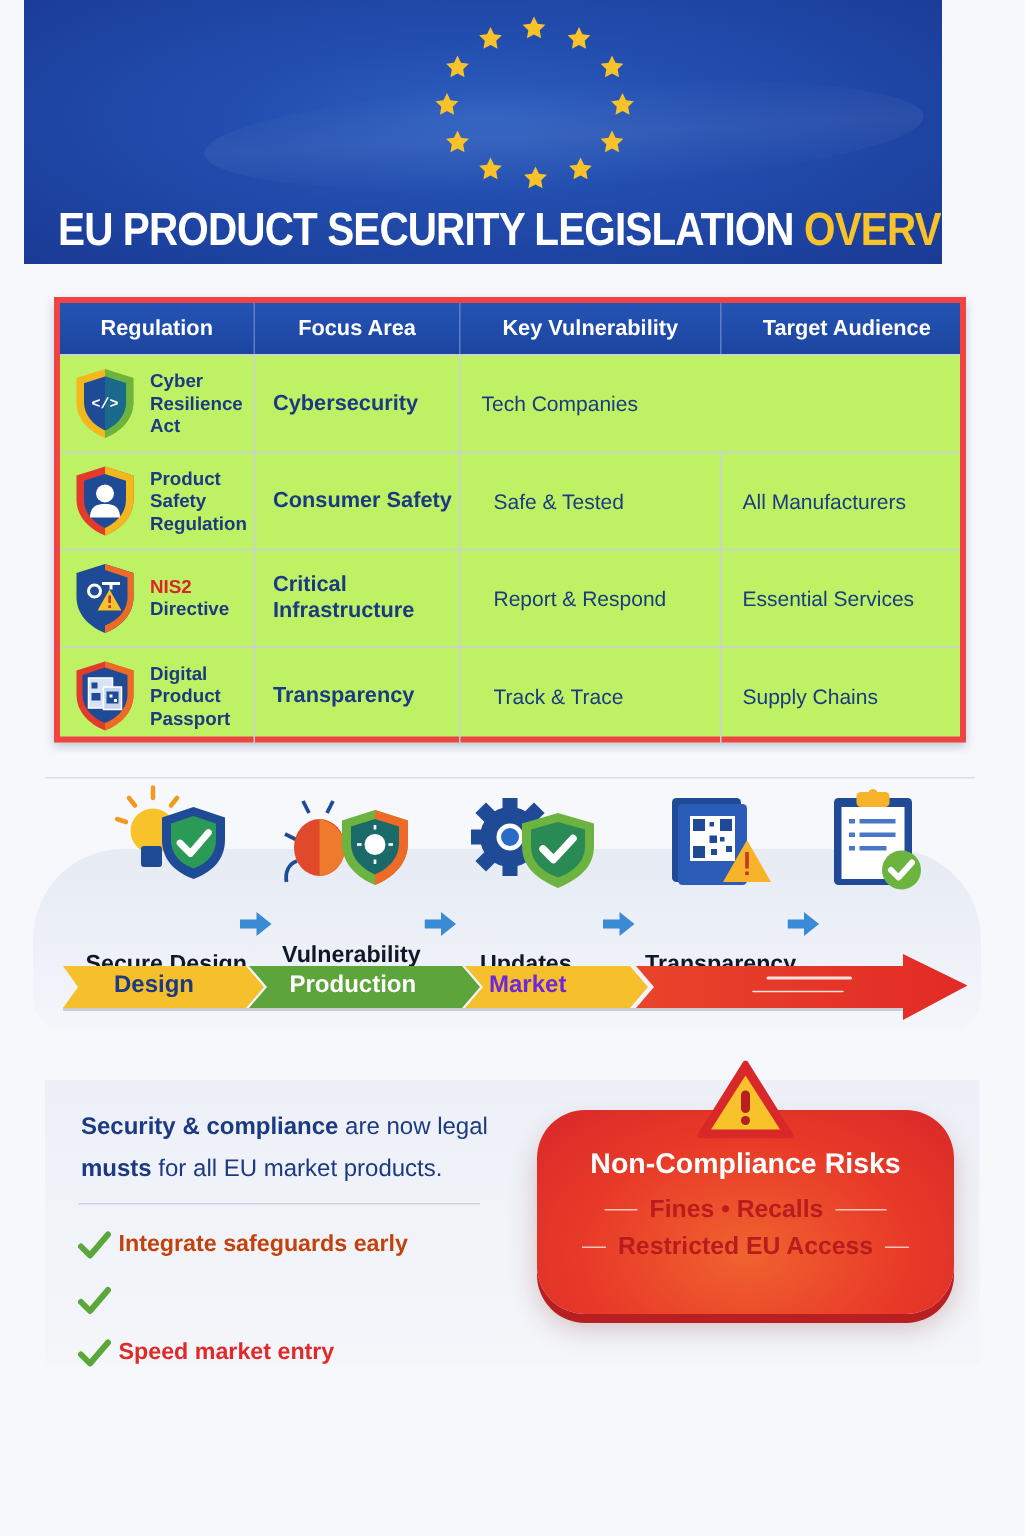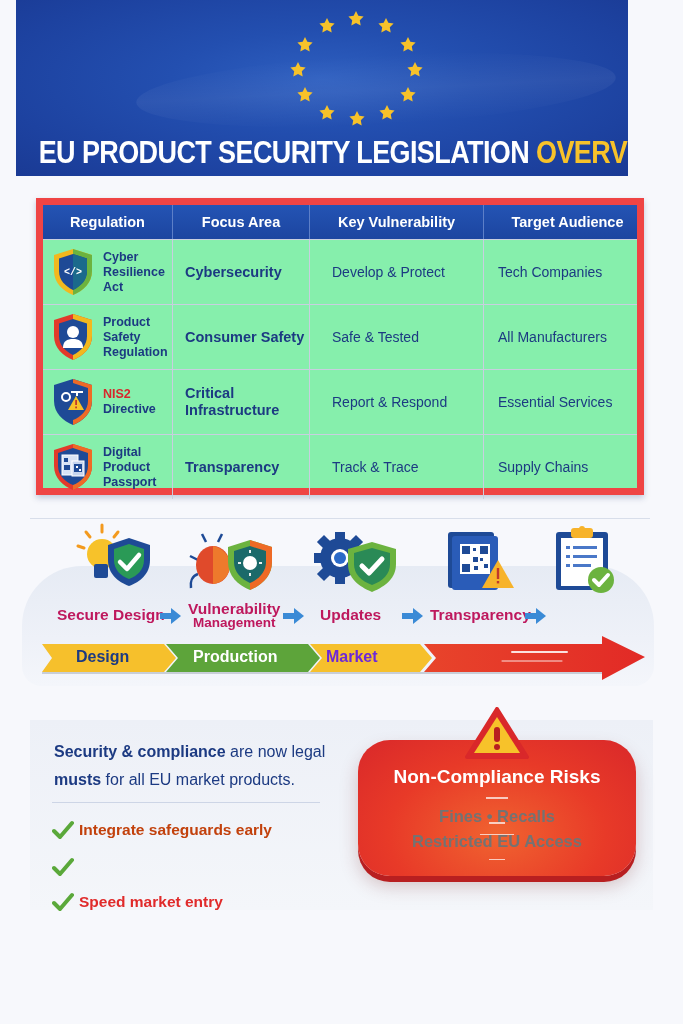--- a/index.html
+++ b/index.html
@@ -29,23 +29,23 @@
     font-family: "Liberation Sans", sans-serif; font-weight: bold;
     font-size: 27px; letter-spacing: -0.6px; color: #ffffff;
     transform: scaleY(1.15);
     white-space: nowrap;
   }
   .title .accent { color: #f7c22a; }
 
   
   .table-wrap {
     position: absolute; left: 36px; top: 198px; width: 608px; height: 297px;
-    background: #86efac;
+    background: #bef264;
     box-shadow: 0 3px 6px rgba(40,60,120,0.25);
-    border: 7px solid #ef4444;
+    border: 4px solid #ef4444;
   }
   .thead {
     display: grid; grid-template-columns: 130px 137px 174px 167px;
     height: 34px; background: linear-gradient(180deg, #2454b4 0%, #1c45a0 100%);
   }
   .th {
     color: #fff; font-weight: bold; font-size: 14.5px;
     display: flex; align-items: center; justify-content: center;
     border-right: 1px solid #5d7fc8;
   }
@@ -72,22 +72,22 @@
     position: absolute; left: 22px; top: 566px; width: 632px; height: 120px;
     background: linear-gradient(180deg, #e6ebf4 0%, #eef1f8 60%, #f4f6fb 100%);
     border-radius: 60px 60px 20px 20px;
   }
   .divider-top {
     position: absolute; left: 30px; top: 518px; width: 620px; height: 1px;
     background: #d8deea;
   }
   .step-icon { position: absolute; }
   .step-label {
-    position: absolute; font-weight: bold; font-size: 15.5px; color: #be185d;
-    white-space: nowrap; line-height: 15px;
+    position: absolute; font-weight: bold; font-size: 15.5px; color: #0f172a;
+    white-space: nowrap; line-height: 15px; margin-top: 28px;
   }
   .step-arrow { position: absolute; }
   .phase-bar { position: absolute; left: 42px; top: 636px; width: 603px; height: 50px; }
   .phase-label {
     position: absolute; font-weight: bold; font-size: 16px; top: 648px;
     white-space: nowrap;
   }
 
   
   .bottom-panel {
@@ -113,22 +113,22 @@
     background: radial-gradient(ellipse at 50% 70%, #f06330 0%, #e83a28 55%, #d9282a 100%);
     border-radius: 32px;
     box-shadow: 0 6px 0 #b81f20, 0 10px 18px rgba(120,40,40,0.25);
   }
   .risk-title {
     position: absolute; left: 358px; top: 766px; width: 278px; text-align: center;
     color: #fff; font-weight: bold; font-size: 19px;
   }
   .risk-line {
     position: absolute; left: 358px; width: 278px; text-align: right;
-    color: #737373; font-weight: bold; font-size: 16.5px;
-    display: flex; align-items: center; justify-content: center; gap: 8px; flex-direction: column;
+    color: #b91c1c; font-weight: bold; font-size: 16.5px;
+    display: flex; align-items: center; justify-content: center; gap: 8px;
   }
   .risk-line .dash { width: 22px; height: 1.5px; background: rgba(255,255,255,0.7); }
   .warn-icon { position: absolute; left: 465px; top: 707px; }
 </style>
 </head>
 <body>
 
 <div class="header">
   <svg class="stars" viewBox="0 0 683 140">
     <defs>
@@ -172,21 +172,20 @@
       </svg>
       <div class="reg-name">
         <div>Cyber</div>
         <div>Resilience</div>
         <div>Act</div>
       </div>
     </div>
     <div class="td focus">
       <span>Cybersecurity</span>
     </div>
-    <div class="td req">Develop &amp; Protect</div>
     <div class="td aud">Tech Companies</div>
   </div>
 
   <div class="trow">
     <div class="td reg">
       <svg width="44" height="50" viewBox="0 0 44 50">
         <path d="M22 2 L41 8 L41 24 C41 36 32 44 22 48 C12 44 3 36 3 24 L3 8 Z" fill="#e23a2b"></path>
         <path d="M22 2 L41 8 L41 24 C41 36 32 44 22 48 Z" fill="#f2b81e"></path>
         <path d="M22 7 L36 11.5 L36 24 C36 33 30 39 22 43 C14 39 8 33 8 24 L8 11.5 Z" fill="#1e4a96"></path>
         <circle cx="22" cy="20" r="6" fill="#ffffff"></circle>

